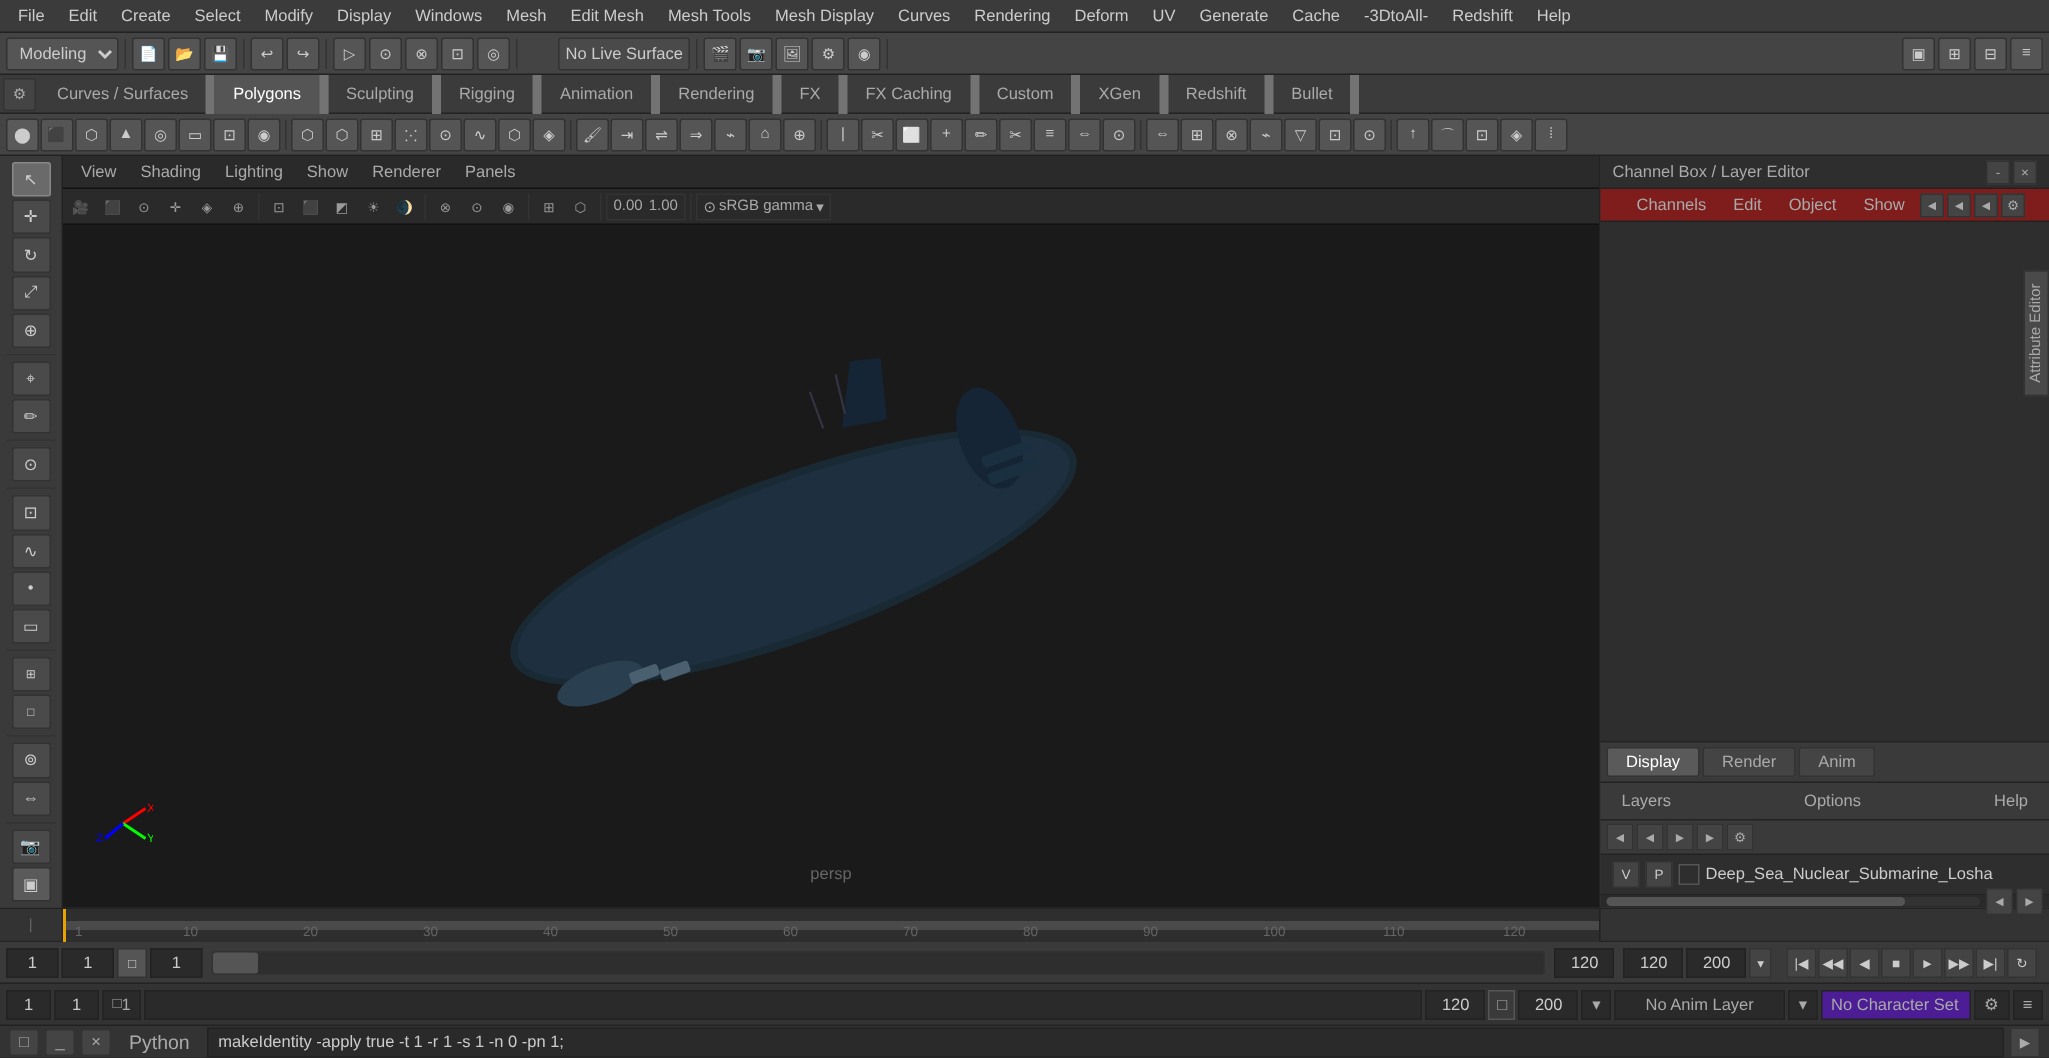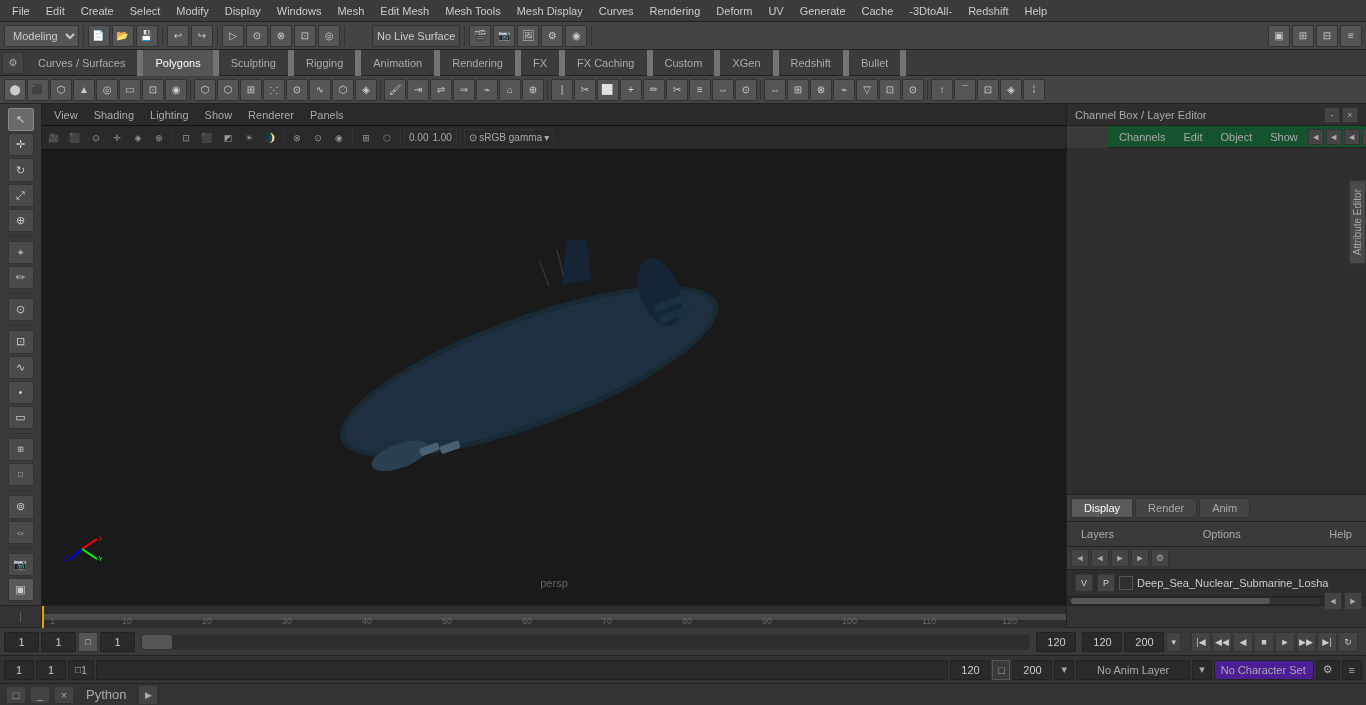--- a/index.html
+++ b/index.html
@@ -235,25 +235,24 @@
       border: 1px solid #333;
       cursor: pointer;
       display: flex; align-items: center; justify-content: center;
       font-size: 9px;
       color: #aaa;
     }
     #channel-box-menu {
       display: flex;
       align-items: center;
       height: 22px;
-      background: #14532d;
+      background: #7f1d1d;
       border-bottom: 1px solid #222;
-      padding: 0 4px;
+      padding: 0 16px;
       gap: 2px;
-      margin-left: 40px;
     }
     .cb-menu-item {
       padding: 2px 8px;
       font-size: 11px;
       color: #aaa;
       cursor: pointer;
     }
     #channel-box-content {
       flex: 1;
       background: #2e2e2e;
@@ -911,18 +910,19 @@
   <div class="status-char-set">No Character Set</div>
   <div class="status-field" style="cursor:pointer;">⚙</div>
   <div class="status-field" style="cursor:pointer;">≡</div>
 </div>
 
 <div id="bottom-bar">
   <div class="bottom-btn" style="width:20px; justify-content:center;">□</div>
   <div class="bottom-btn" style="width:20px; justify-content:center;">_</div>
   <div class="bottom-btn" style="width:20px; justify-content:center;">×</div>
   <div id="python-label">Python</div>
+  <input type="text" id="script-input" value="makeIdentity -apply true -t 1 -r 1 -s 1 -n 0 -pn 1;" style="">
   <div class="bottom-icon-btn">▶</div>
 </div>
 
 <div style="position:fixed; right:0; top:180px; z-index:10;">
   <div class="edge-tab">Attribute Editor</div>
 </div>
 
 </body></html>

